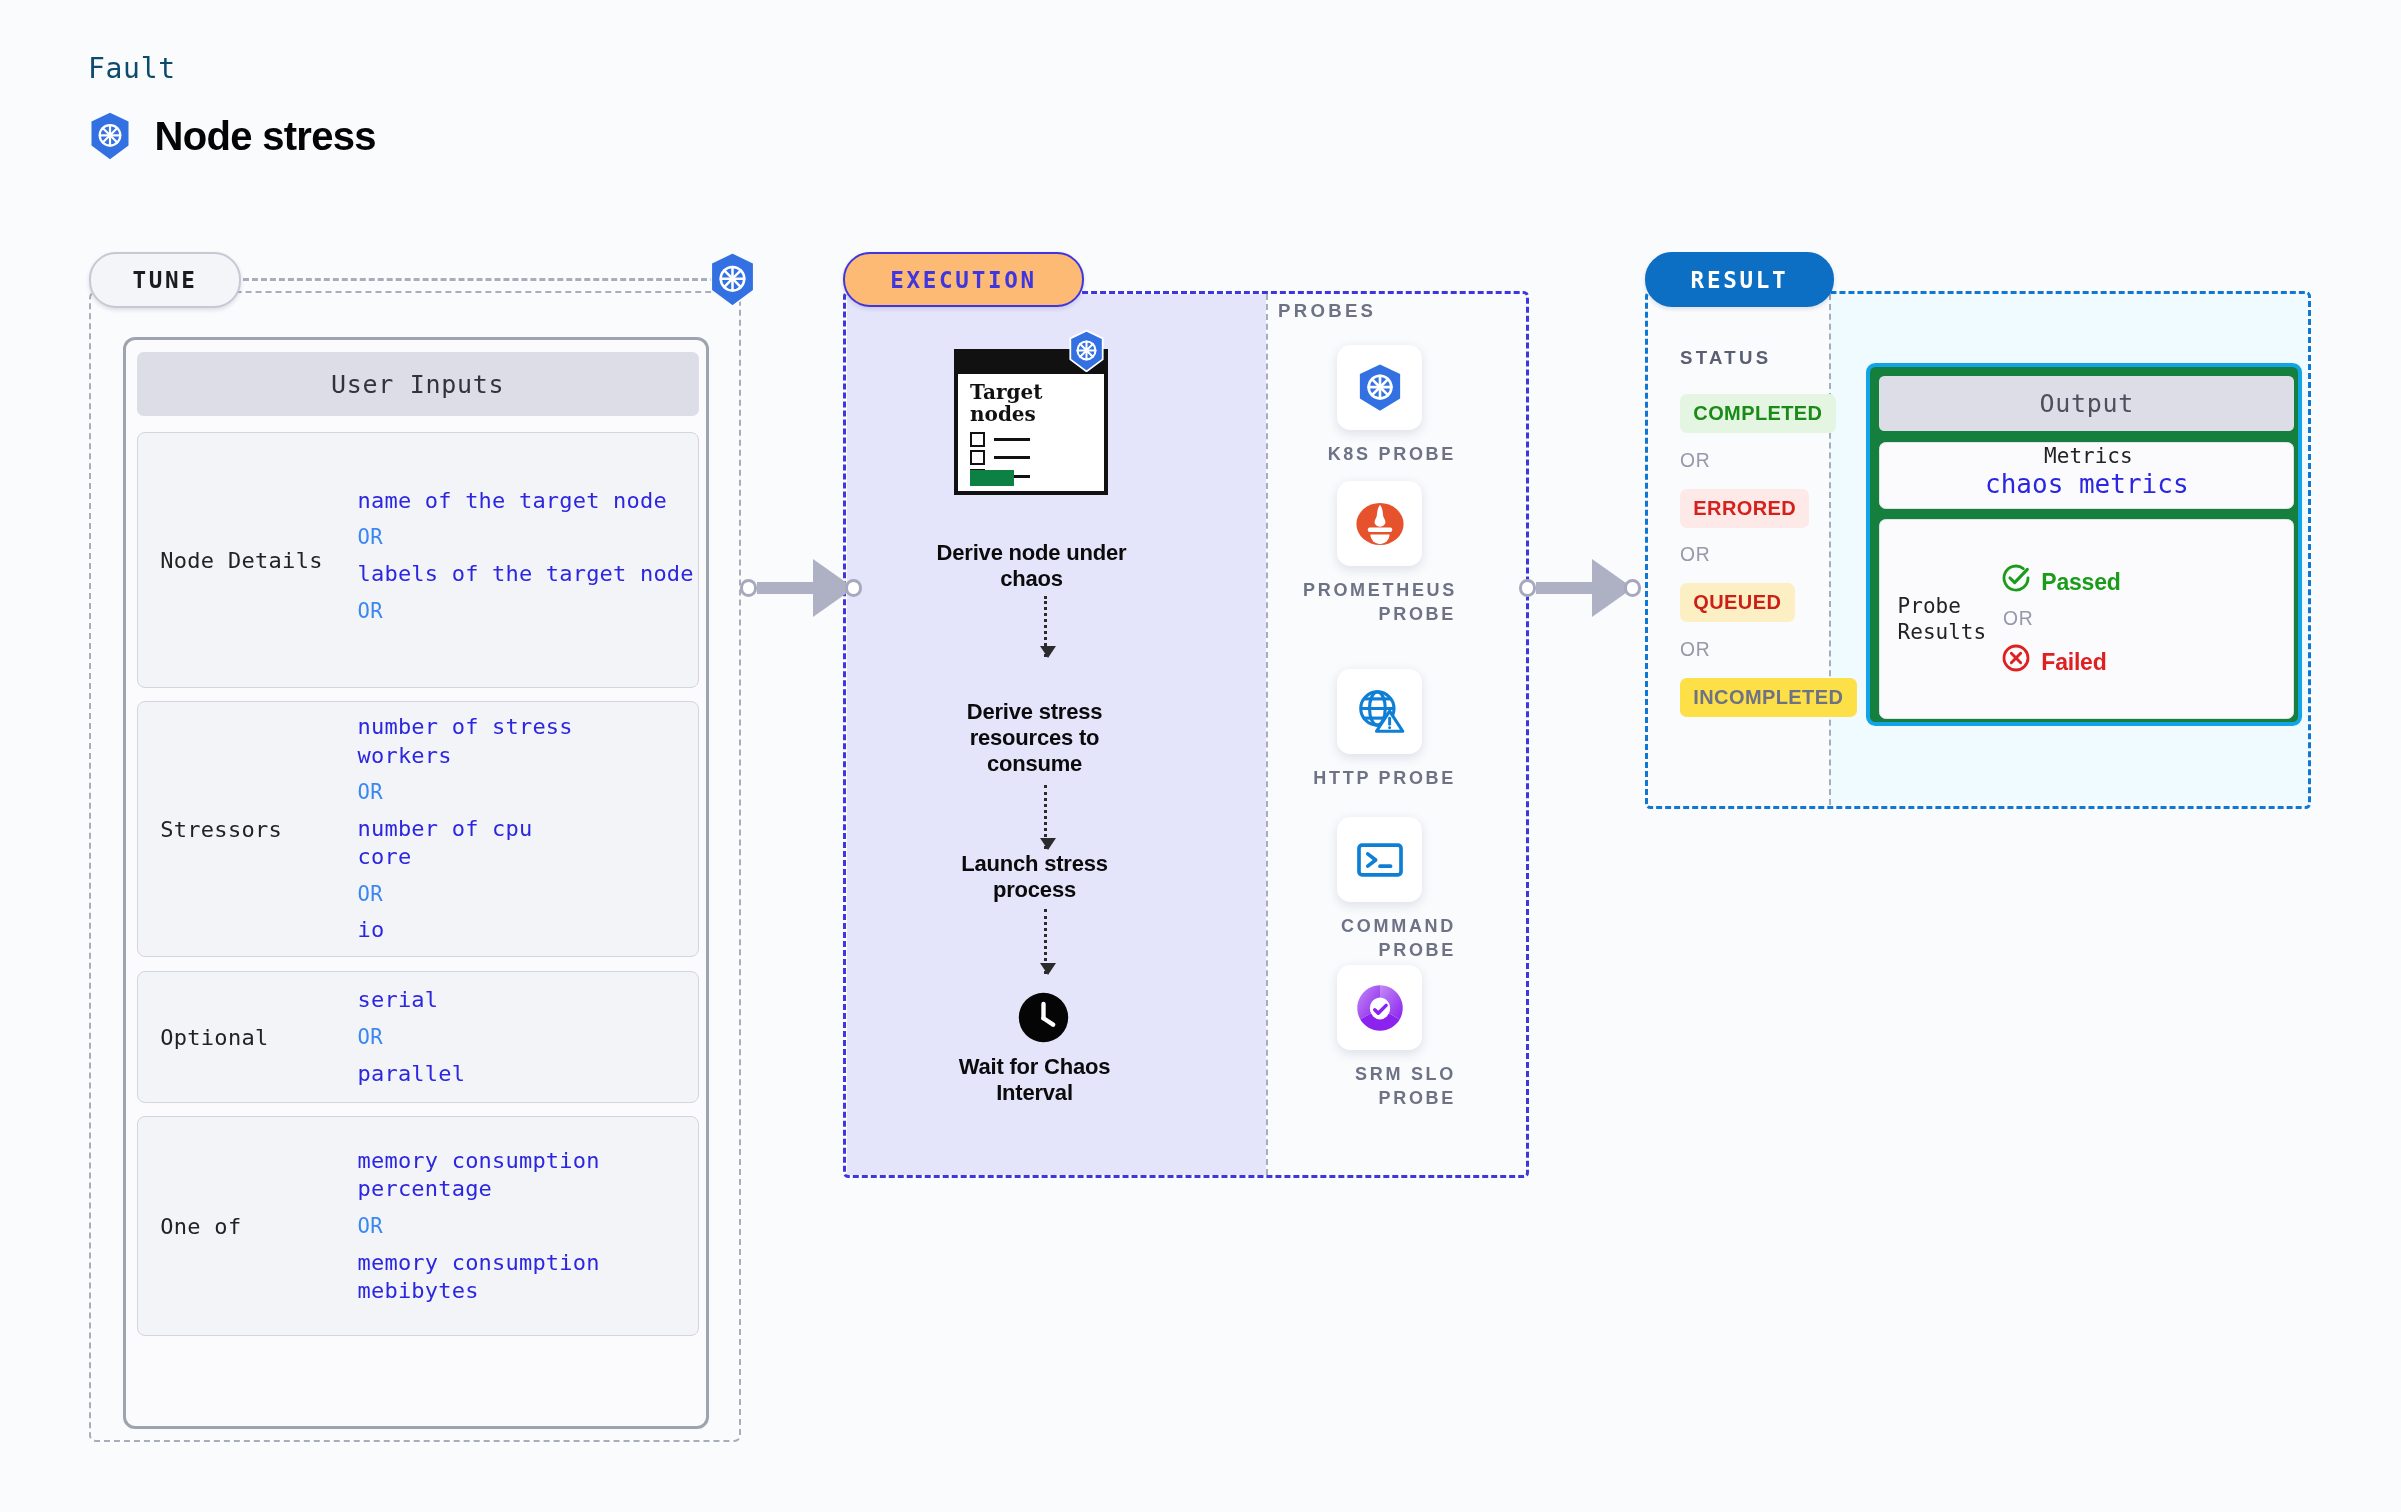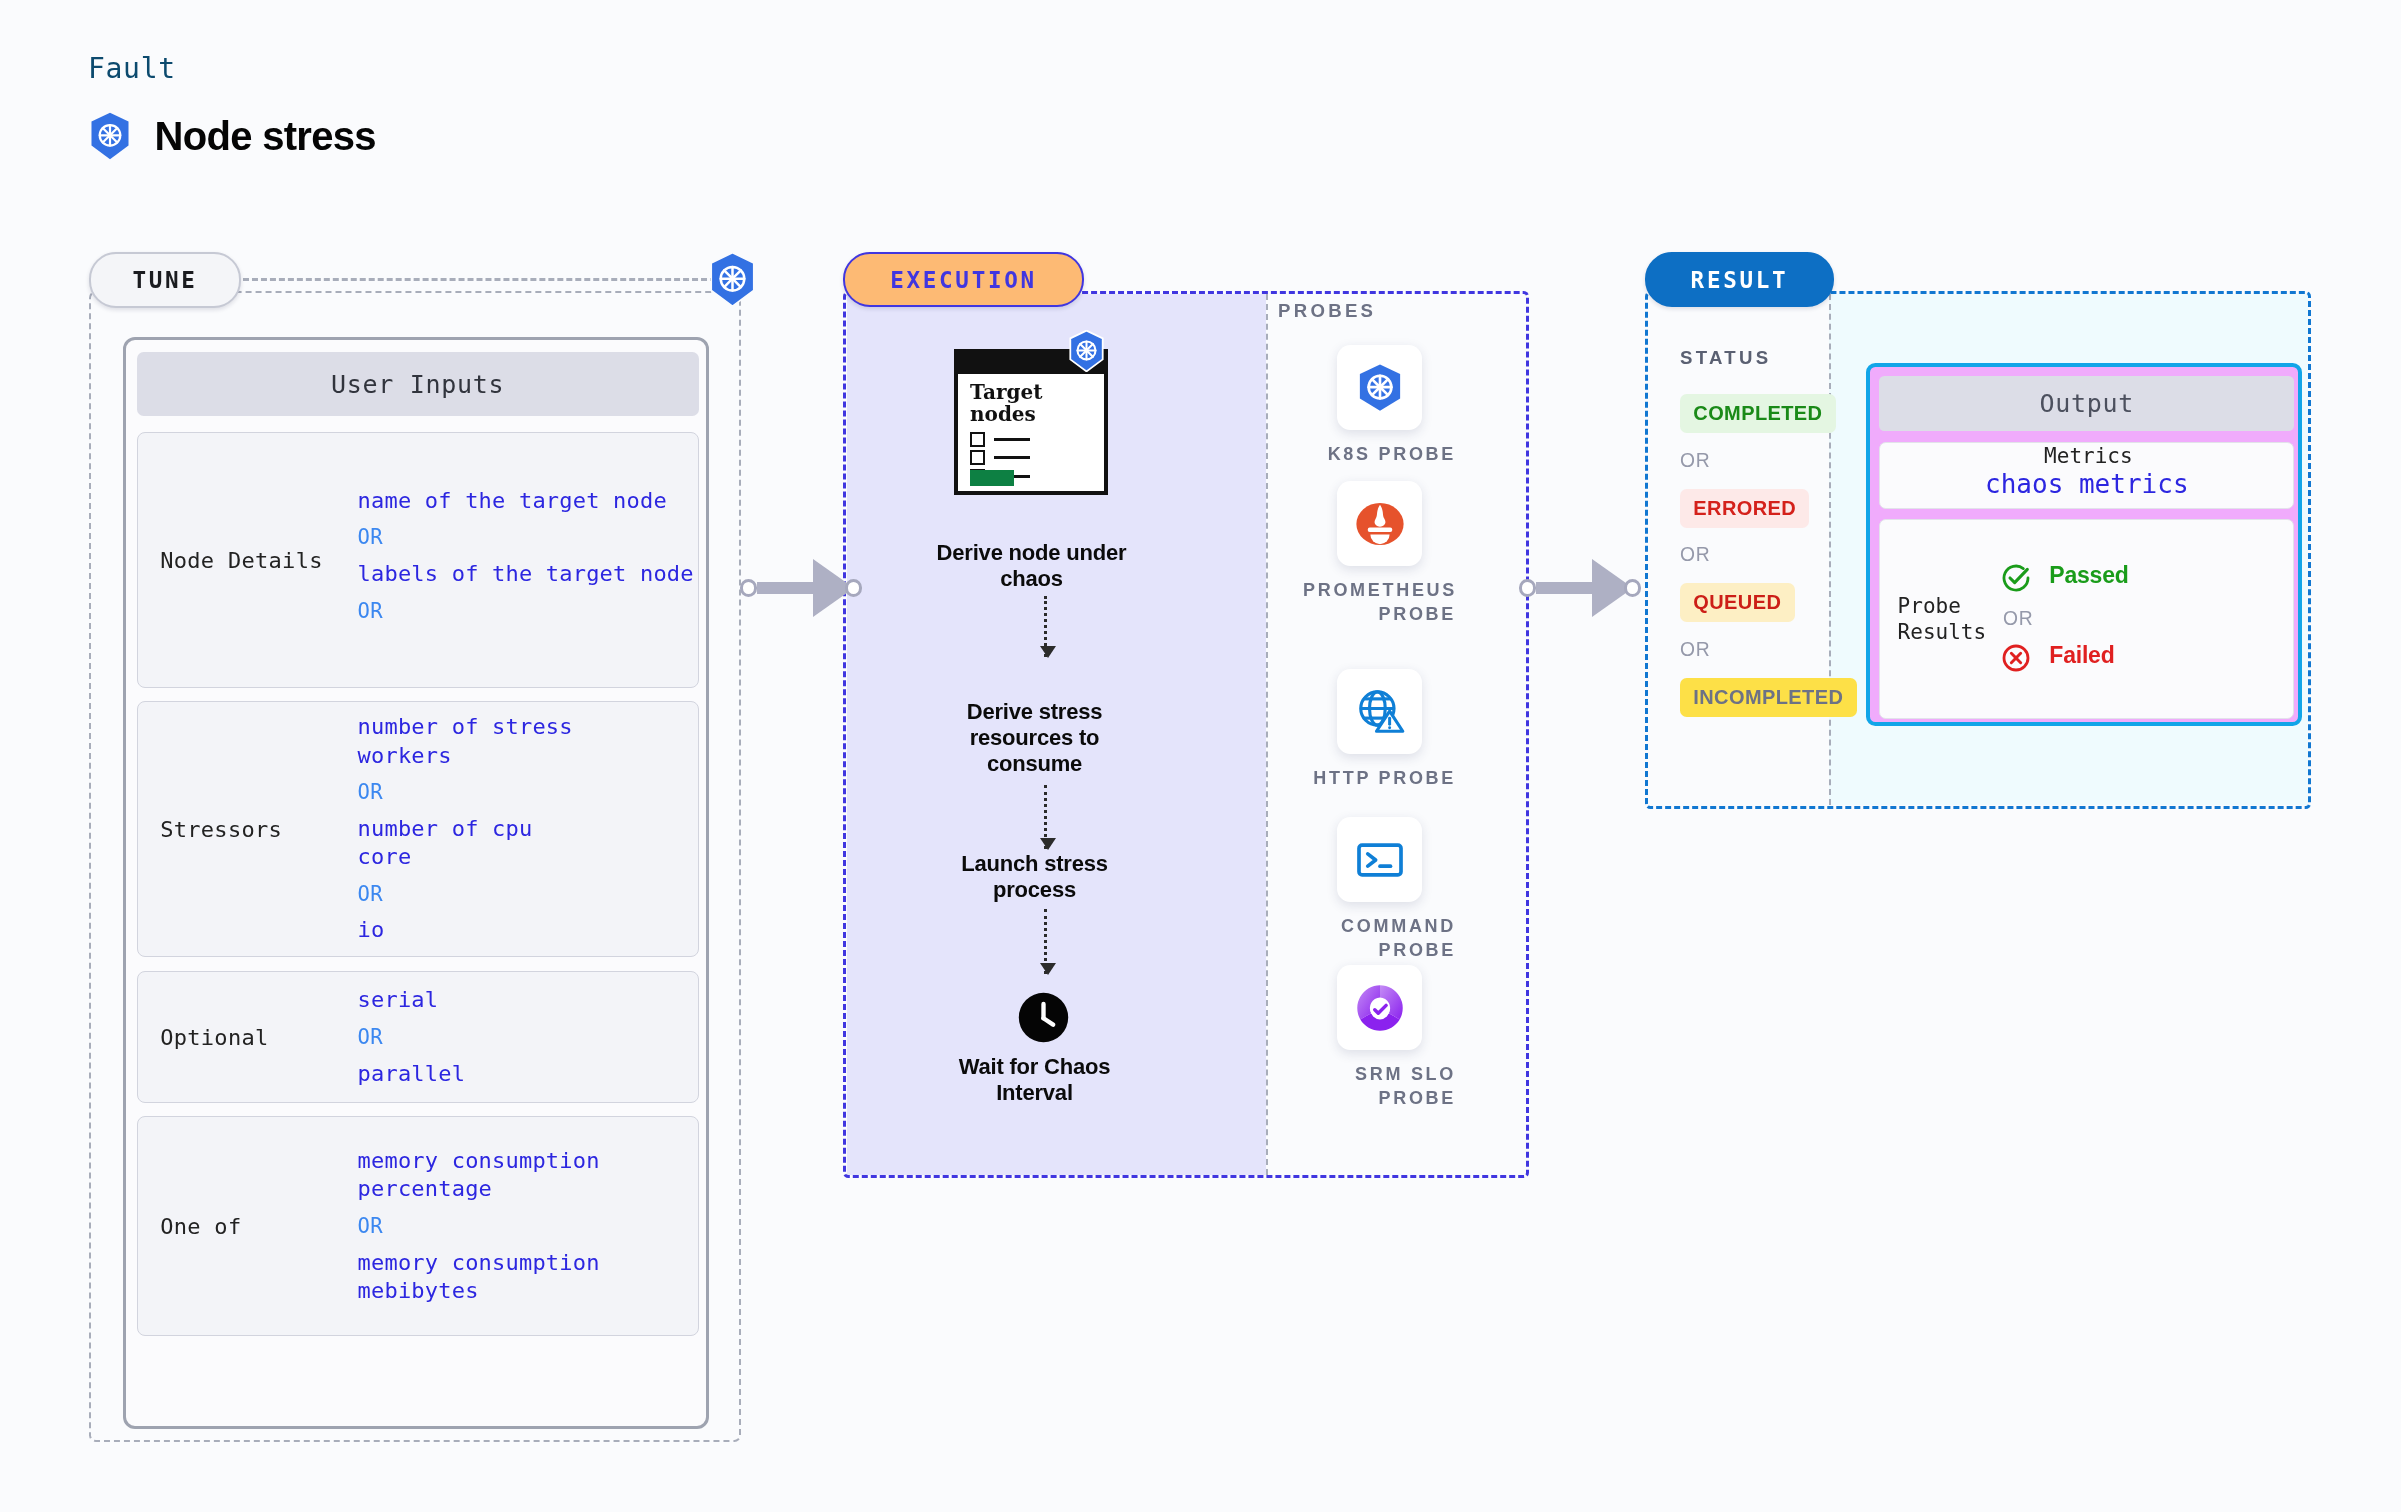--- a/index.html
+++ b/index.html
@@ -202,21 +202,21 @@
     position:absolute;left:1680px;border-radius:6.7px;
     padding:8px 13.3px;font-size:20px;font-weight:bold;letter-spacing:0.4px;
     box-sizing:border-box;
   }
   .or-sm{
     position:absolute;left:1680px;font-size:19.3px;color:#9599aa;letter-spacing:0.7px;
   }
 
   #output-card{
     position:absolute;left:1866px;top:363px;width:436px;height:363px;
-    box-sizing:border-box;background:#f0abfc;border:4px solid #11a5e8;border-radius:9.3px;
+    box-sizing:border-box;background:#15803d;border:4px solid #11a5e8;border-radius:9.3px;
   }
   #output-header{
     position:absolute;left:9.3px;top:9.3px;width:415px;height:55px;
     background:#dcdde7;border-radius:5.3px;
     display:flex;align-items:center;justify-content:center;
     font-family:"DejaVu Sans Mono","Liberation Mono",monospace;
     font-size:25px;color:#4c505e;letter-spacing:0.7px;
   }
   .out-row{
     position:absolute;left:9.3px;width:415px;box-sizing:border-box;
@@ -227,21 +227,21 @@
   #out-probes{top:152px;height:200px;}
   .out-key{
     width:120px;padding-left:17.3px;box-sizing:border-box;
     font-family:"DejaVu Sans Mono","Liberation Mono",monospace;
     font-size:21px;color:#222;line-height:1.25;
   }
   .out-val{
     font-family:"DejaVu Sans Mono","Liberation Mono",monospace;
     font-size:26px;color:#2c26e0;
   }
-  .pf-row{display:flex;align-items:flex-start;gap:17px;}
+  .pf-row{display:flex;align-items:flex-end;gap:9px;}
   .pf-text{font-size:23px;font-weight:bold;letter-spacing:-0.2px;}
 </style>
 </head>
 <body>
 
 <div id="fault-label">Fault</div>
 <div id="fault-title-row">
   <span class="k8s">
     <svg width="44" height="48" viewBox="0 0 64 70">
       <path d="M32 1 L59 14 L59 49 L32 69 L5 49 L5 14 Z" fill="#3371e3"></path>

